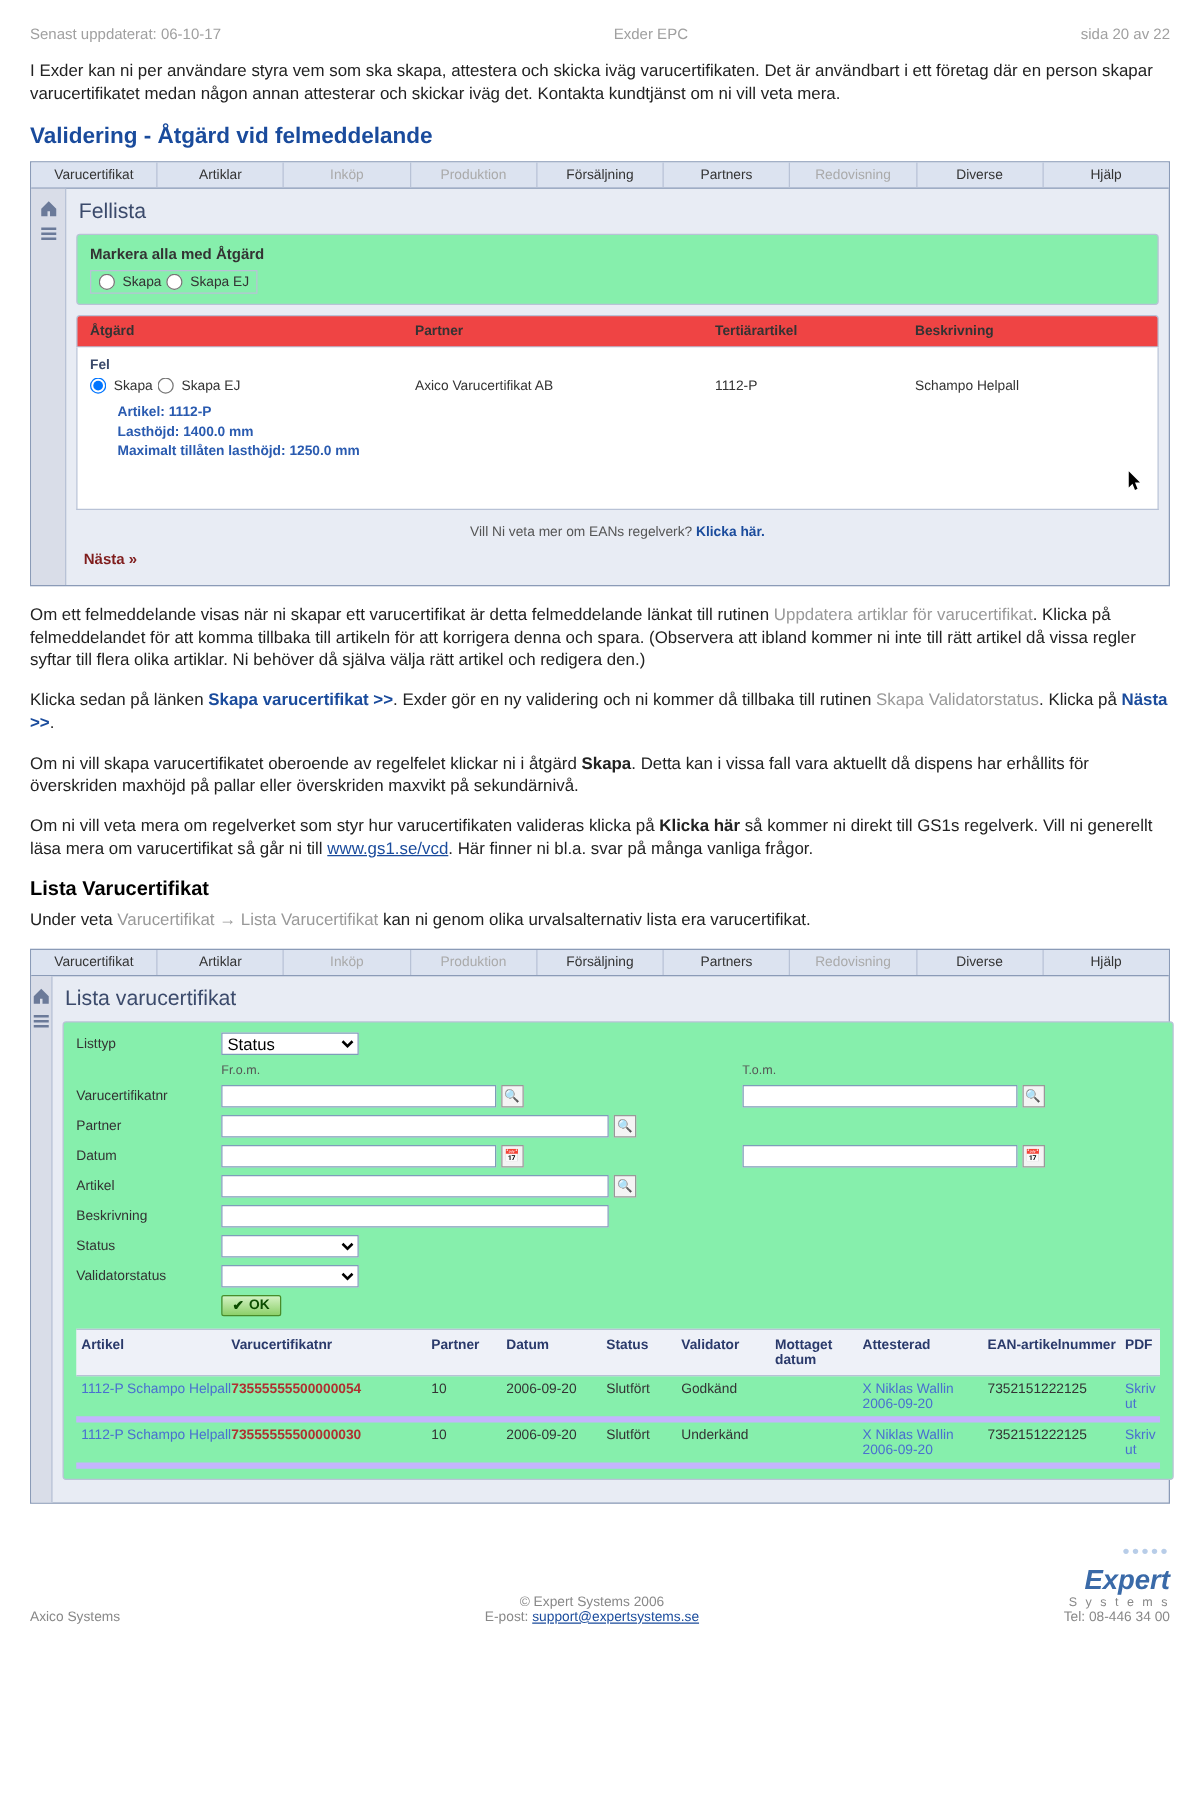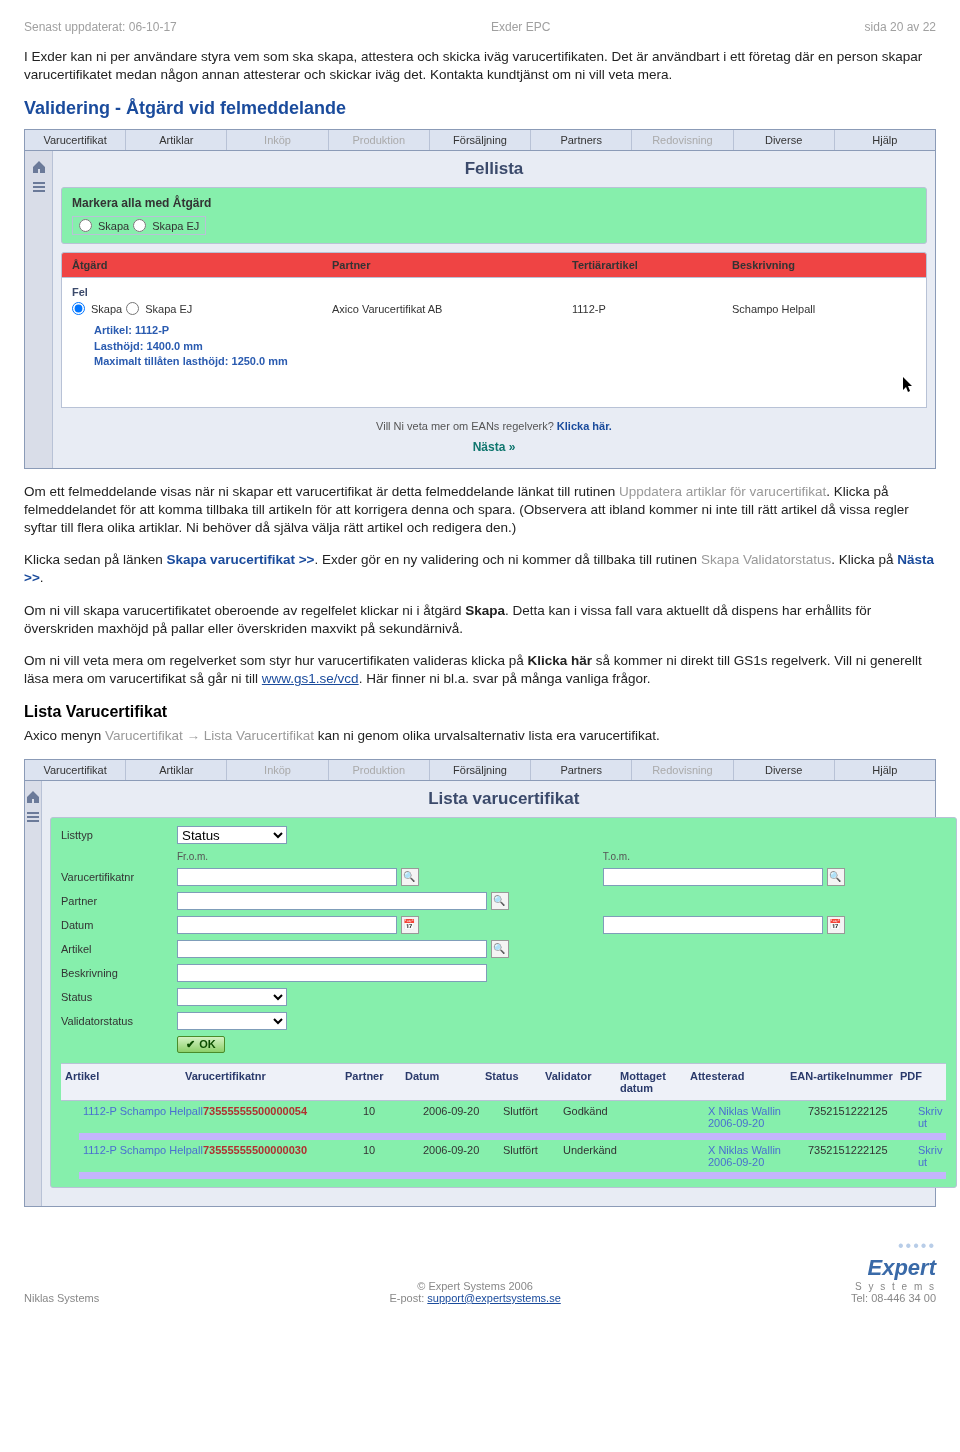--- a/index.html
+++ b/index.html
@@ -17,39 +17,39 @@
   .menubar { display: flex; border-bottom: 1px solid #8b9bb7; background: #dce3f0; font-size: 11px; }
   .menubar .mitem { flex: 1; text-align: center; padding: 4px 4px; border-right: 1px solid #b8c2d6; color: #333; }
   .menubar .mitem.disabled { color: #aaa; }
   .menubar .mitem:last-child { border-right: none; }
 
   .app-body { display: flex; }
   .sidebar { width: 28px; background: #d9dde8; border-right: 1px solid #b8c2d6; padding-top: 6px; }
   .sidebar .sicon { display: block; width: 16px; height: 14px; margin: 2px auto 6px auto; }
   .content { flex: 1; padding: 4px 8px 10px 8px; }
 
-  .panel-title { font-size: 17px; font-weight: bold; color: #3b4a6b; padding: 4px 2px 8px 2px; text-align: center; }
+  .panel-title { font-size: 17px; font-weight: normal; color: #3b4a6b; padding: 4px 2px 8px 2px; }
   .card { background: #86efac; border: 1px solid #b8c2d6; border-radius: 3px; padding: 8px 10px; margin-bottom: 8px; }
   .card-heading { font-weight: bold; font-size: 12px; margin-bottom: 6px; }
   .radio-row { font-size: 11px; display: flex; align-items: center; gap: 4px; border: 1px solid #b8c2d6; padding: 2px 6px; width: fit-content; }
   .radio-row input { margin: 0 2px 0 0; }
 
   .thead-row { display: flex; background: #ef4444; border: 1px solid #b8c2d6; border-radius: 3px 3px 0 0; font-size: 11px; font-weight: bold; padding: 6px 10px; }
   .col-atgard { width: 260px; }
   .col-partner { width: 240px; }
   .col-tert { width: 160px; }
   .col-besk { flex: 1; }
   .tbody-card { background: #fff; border: 1px solid #b8c2d6; border-top: none; padding: 8px 10px 10px 10px; }
   .trow { display: flex; font-size: 11px; align-items: center; }
   .fel-label { color: #3b4a6b; font-weight: bold; font-size: 11px; margin-bottom: 4px; }
   .err-detail { color: #2a5bb0; font-weight: bold; font-size: 11px; margin: 8px 0 0 22px; line-height: 1.4; }
   .err-detail .bullet { display: inline-block; width: 6px; height: 6px; background: #2a5bb0; border-radius: 3px; vertical-align: middle; margin-right: 6px; }
   .footer-link { text-align: center; font-size: 11px; color: #555; margin: 12px 0 4px 0; }
   .footer-link b { color: #1a4b9c; }
-  .nasta { text-align: center; font-size: 12px; font-weight: bold; color: #0f766e; padding: 4px 6px; }
+  .nasta { text-align: left; font-size: 12px; font-weight: bold; color: #7f1d1d; padding: 4px 6px; }
 
   .form-grid { display: grid; grid-template-columns: 110px 1fr 70px 1fr; row-gap: 6px; column-gap: 6px; font-size: 11px; align-items: center; }
   .form-grid label { color: #333; }
   .inp-wrap { display: flex; align-items: center; gap: 4px; }
   .inp { border: 1px solid #7f9db9; height: 18px; background: #fff; width: 220px; }
   .inp.long { width: 310px; }
   .select { border: 1px solid #7f9db9; height: 18px; background: #fff; width: 110px; }
   .iconbtn { width: 18px; height: 18px; border: 1px solid #999; background: #f4f4f4; display: inline-flex; align-items: center; justify-content: center; font-size: 10px; }
   .okbtn { display: inline-flex; align-items: center; gap: 4px; border: 1px solid #4a8c2a; background: linear-gradient(#d4f2c4,#8cd06a); color: #0b4d00; font-weight: bold; font-size: 11px; padding: 1px 8px; border-radius: 2px; }
 
@@ -57,21 +57,21 @@
   .rc-art { width: 120px; }
   .rc-vcn { width: 160px; }
   .rc-ptr { width: 60px; }
   .rc-date { width: 80px; }
   .rc-stat { width: 60px; }
   .rc-val { width: 75px; }
   .rc-mott { width: 70px; }
   .rc-att { width: 100px; }
   .rc-ean { width: 110px; }
   .rc-pdf { flex: 1; }
-  .result-row { display: flex; font-size: 11px; padding: 4px 4px; border-bottom: 7px solid #c4b5fd; margin-left: 18px; }
+  .result-row { display: flex; font-size: 11px; padding: 4px 4px; border-bottom: 5px solid #c4b5fd; }
   .result-row .link { color: #4a6fd0; }
   .result-row .red { color: #b03030; font-weight: bold; }
 
   .page-footer { margin-top: 30px; display: flex; justify-content: space-between; align-items: flex-end; font-size: 11px; color: #888; }
   .page-footer .center { text-align: center; flex: 1; }
   .page-footer a { color: #1a4b9c; text-decoration: underline; }
   .logo { text-align: right; }
   .logo-main { font-size: 22px; font-weight: bold; color: #3a6aa8; font-style: italic; }
   .logo-sub { font-size: 10px; color: #888; letter-spacing: 2px; }
   .logo-dots { color: #b8cde8; font-size: 16px; letter-spacing: 2px; }
@@ -171,21 +171,21 @@
   </p>
   <p class="body-text">
     <span>Om ni vill skapa varucertifikatet oberoende av regelfelet klickar ni i åtgärd </span><b>Skapa</b><span>. Detta kan i vissa fall vara aktuellt då dispens har erhållits för överskriden maxhöjd på pallar eller överskriden maxvikt på sekundärnivå.</span>
   </p>
   <p class="body-text">
     <span>Om ni vill veta mera om regelverket som styr hur varucertifikaten valideras klicka på </span><b>Klicka här</b><span> så kommer ni direkt till GS1s regelverk. Vill ni generellt läsa mera om varucertifikat så går ni till </span><a href="#">www.gs1.se/vcd</a><span>. Här finner ni bl.a. svar på många vanliga frågor.</span>
   </p>
 
   <h3 class="section">Lista Varucertifikat</h3>
   <p class="body-text">
-    <span>Axico menyn </span><span class="gray">Varucertifikat</span><span class="gray"> → </span><span class="gray">Lista Varucertifikat</span><span> kan ni genom olika urvalsalternativ lista era varucertifikat.</span>
+    <span>Under veta </span><span class="gray">Varucertifikat</span><span class="gray"> → </span><span class="gray">Lista Varucertifikat</span><span> kan ni genom olika urvalsalternativ lista era varucertifikat.</span>
   </p>
 
   <div class="app-shell">
     <div class="menubar" id="menubar2">
         <div class="mitem">Varucertifikat</div>
         <div class="mitem">Artiklar</div>
         <div class="mitem disabled">Inköp</div>
         <div class="mitem disabled">Produktion</div>
         <div class="mitem">Försäljning</div>
         <div class="mitem">Partners</div>
@@ -314,21 +314,21 @@
                 <div class="rc-ean">7352151222125</div>
                 <div class="rc-pdf link">Skriv ut</div>
               </div>
             </div>
         </div>
       </div>
     </div>
   </div>
 
   <div class="page-footer">
-    <div>Niklas Systems</div>
+    <div>Axico Systems</div>
     <div class="center">
       <div>© Expert Systems 2006</div>
       <div><span>E-post: </span><a href="#">support@expertsystems.se</a></div>
     </div>
     <div style="text-align:right;">
       <div class="logo">
         <div class="logo-dots">•••••</div>
         <div class="logo-main">Expert</div>
         <div class="logo-sub">S y s t e m s</div>
       </div>

